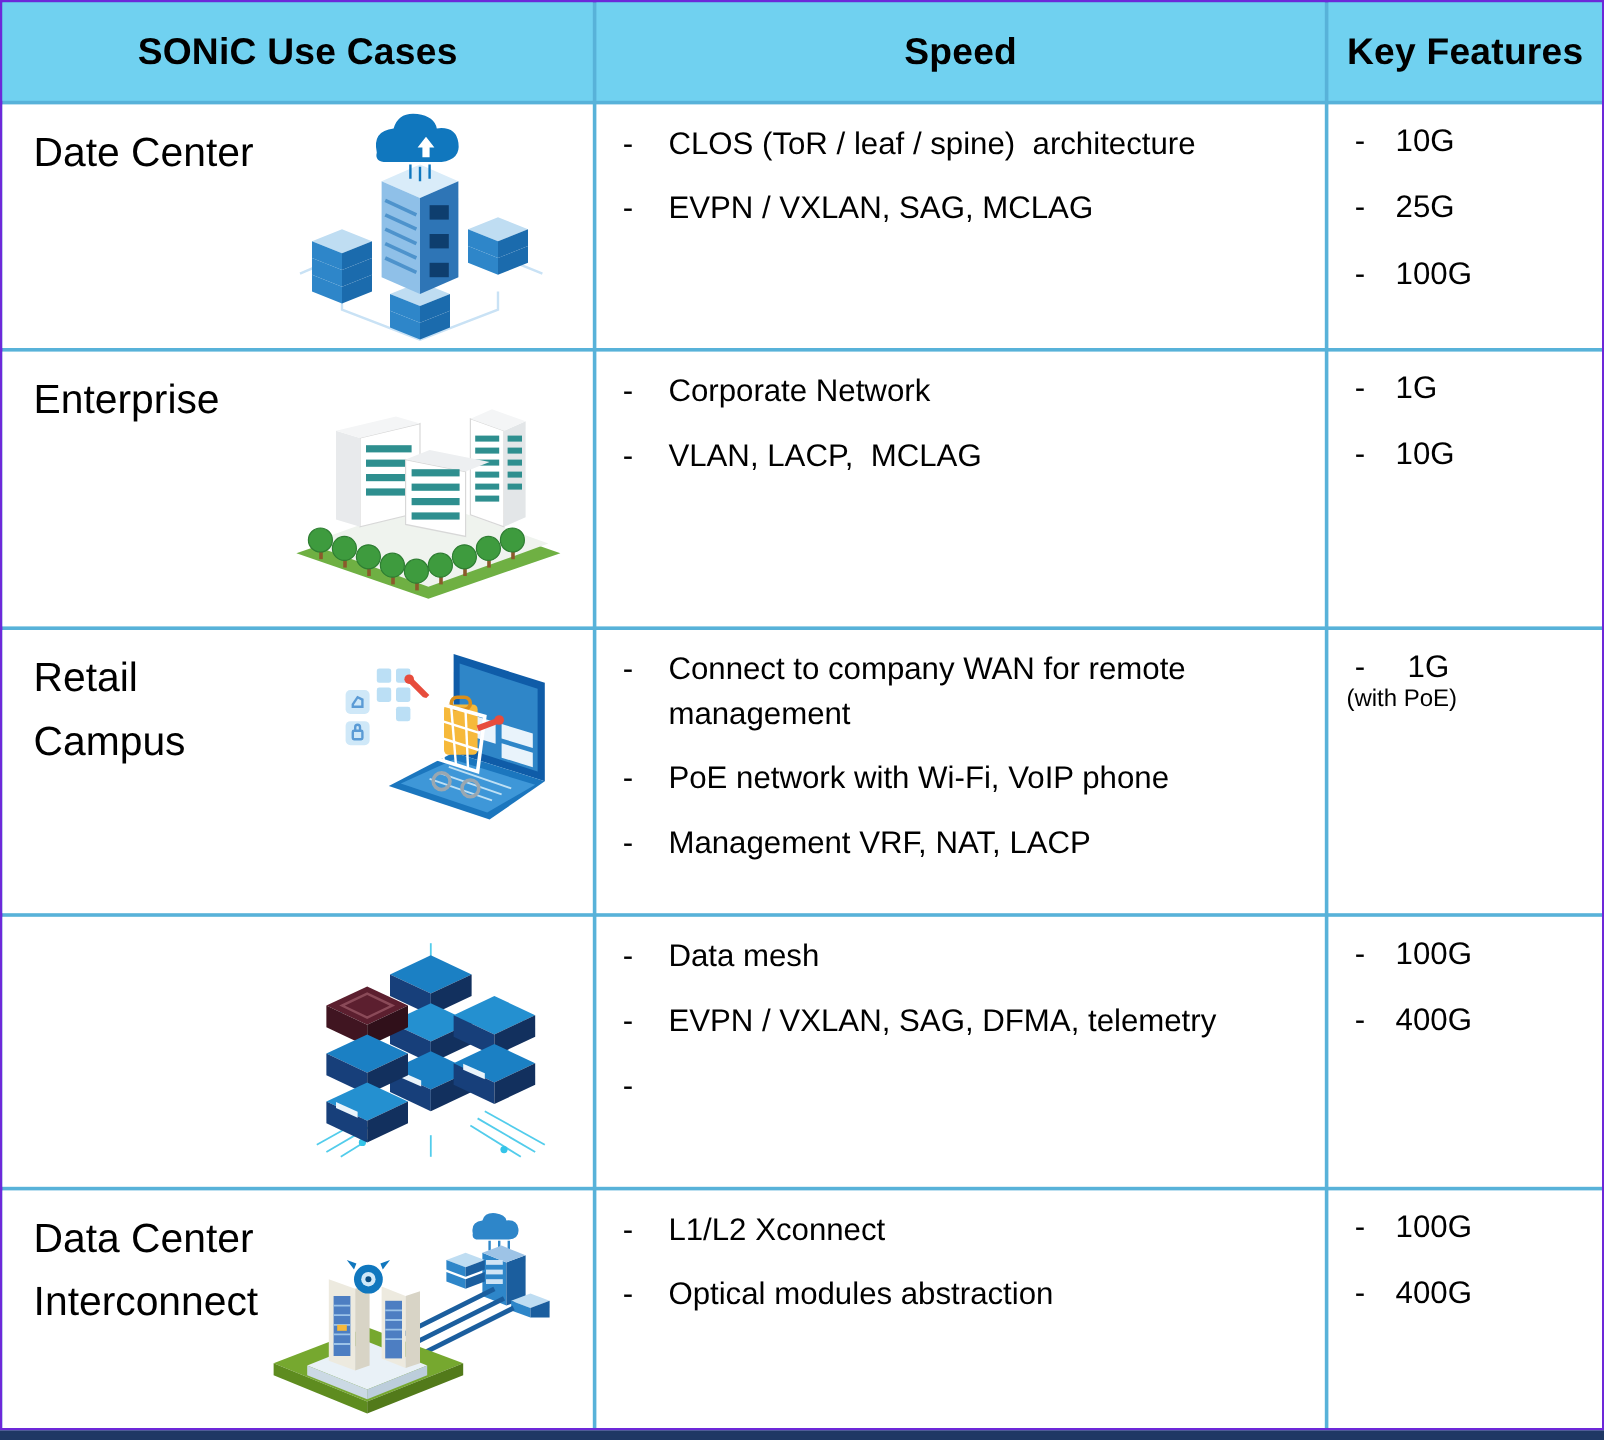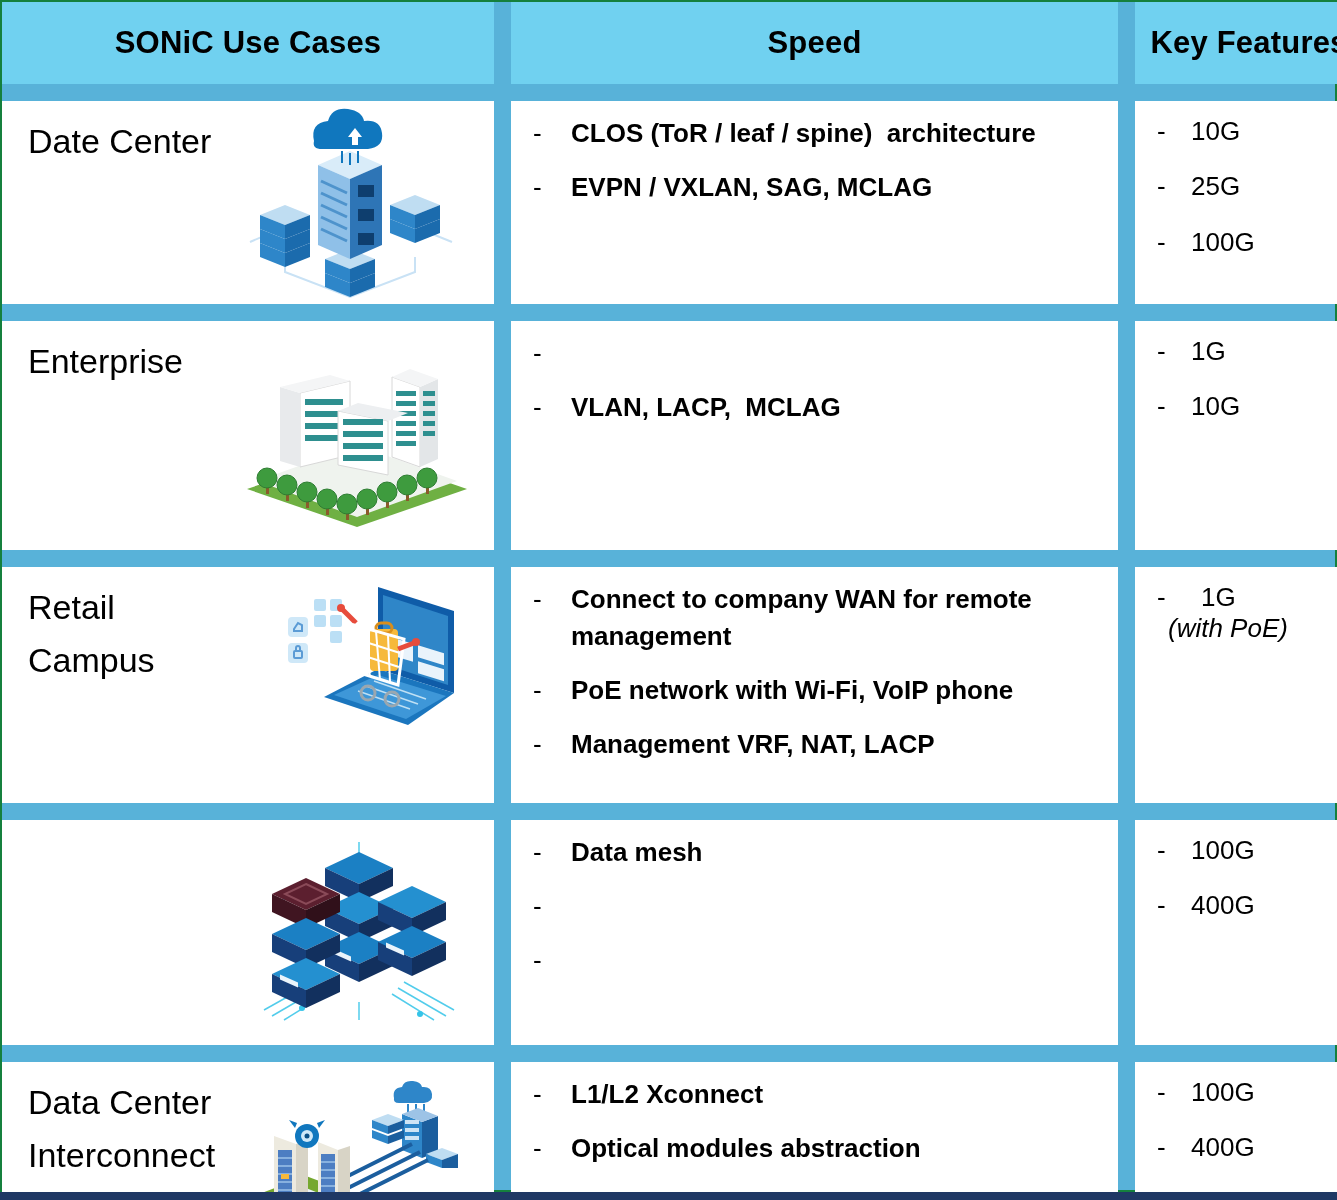--- a/index.html
+++ b/index.html
@@ -10,23 +10,23 @@
     font-family:"Liberation Sans", sans-serif;
     color:#000;
     overflow:hidden;
   }
   .uc-table{
     box-sizing:border-box;
     width:1337px;height:1192px;
     display:grid;
     grid-template-columns:492px 607px 228px;
     grid-template-rows:82px 203px 229px 236px 225px 198px;
-    gap:17px;
+    gap:3px;
     background:#58B2D9;            
-    border:2px solid #15803d;
+    border:2px solid #6d28d9;
   }
   .cell{background:#ffffff;position:relative;box-sizing:border-box;}
   .head{
     background:#70D1F0;
     display:flex;align-items:center;justify-content:center;
     font-weight:700;font-size:31px;letter-spacing:.2px;
   }
   
   .uc-label{
     position:absolute;top:14px;left:26px;
@@ -34,26 +34,26 @@
     white-space:pre-wrap;max-width:250px;
   }
   .uc-icon{position:absolute;}
   
   ul.blist{list-style:none;margin:0;padding:14px 6px 0 22px;}
   ul.blist li{
     display:flex;align-items:flex-start;
     font-size:26px;line-height:1.42;margin-bottom:17px;
   }
   ul.blist .dash{flex:0 0 38px;}
-  ul.blist .ftext{white-space:pre-wrap;font-weight:bold;}
+  ul.blist .ftext{white-space:pre-wrap;}
   
   ul.slist{list-style:none;margin:0;padding:12px 4px 0 22px;}
   ul.slist li{display:flex;font-size:26px;line-height:1.4;margin-bottom:19px;}
   ul.slist .dash{flex:0 0 34px;}
-  .speed-note{font-size:26px;padding-left:33px;margin-top:-8px;font-style:italic;}
+  .speed-note{font-size:20px;padding-left:15px;margin-top:-8px;}
   .bottom-bar{
     position:absolute;left:0;bottom:0;width:1337px;height:8px;
     background:#1F3864;
   }
   svg{display:block;}
 </style>
 </head>
 <body>
 
 <div class="slide">
@@ -230,20 +230,21 @@
               <circle cx="185" cy="119" r="10"></circle>
             </g>
           </g>
         </svg>
       </span>
     </div>
     <div class="cell">
       <ul class="blist">
         <li>
             <span class="dash">-</span>
+            <span class="ftext">Corporate Network</span>
           </li>
         <li>
             <span class="dash">-</span>
             <span class="ftext">VLAN, LACP,  MCLAG</span>
           </li>
       </ul>
     </div>
     <div class="cell">
       <ul class="slist">
         <li>
@@ -421,20 +422,21 @@
       </span>
     </div>
     <div class="cell">
       <ul class="blist">
         <li>
             <span class="dash">-</span>
             <span class="ftext">Data mesh</span>
           </li>
         <li>
             <span class="dash">-</span>
+            <span class="ftext">EVPN / VXLAN, SAG, DFMA, telemetry</span>
           </li>
         <li>
             <span class="dash">-</span>
           </li>
       </ul>
     </div>
     <div class="cell">
       <ul class="slist">
         <li>
             <span class="dash">-</span>

